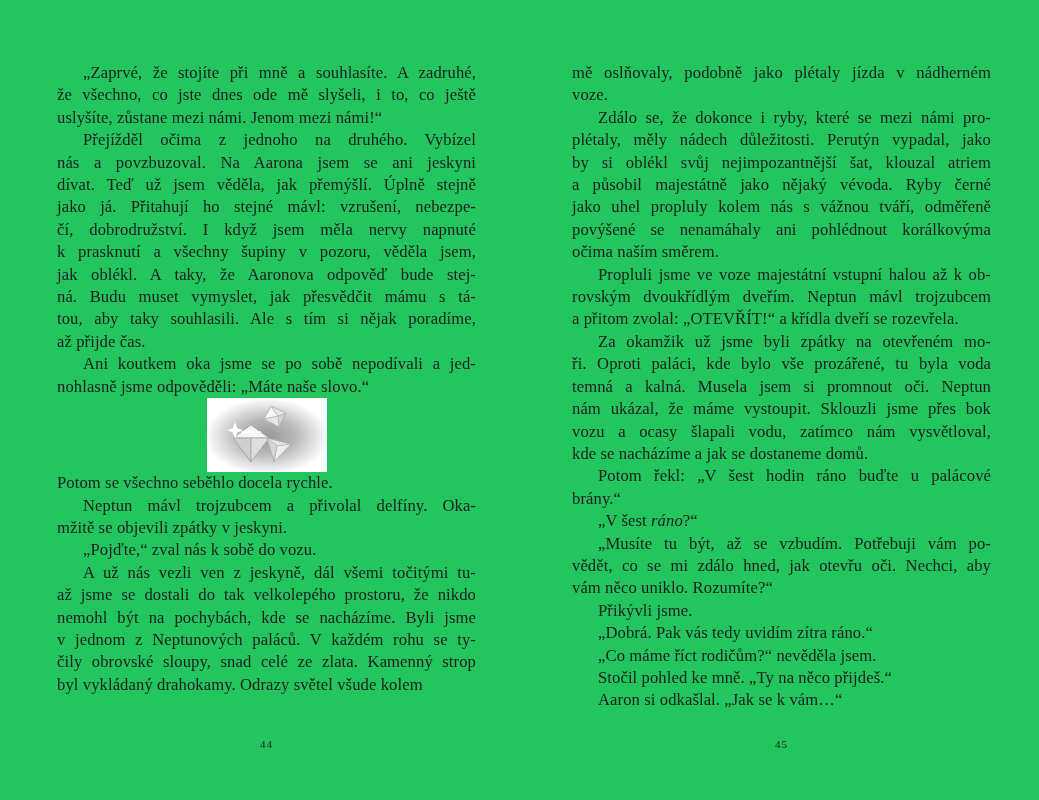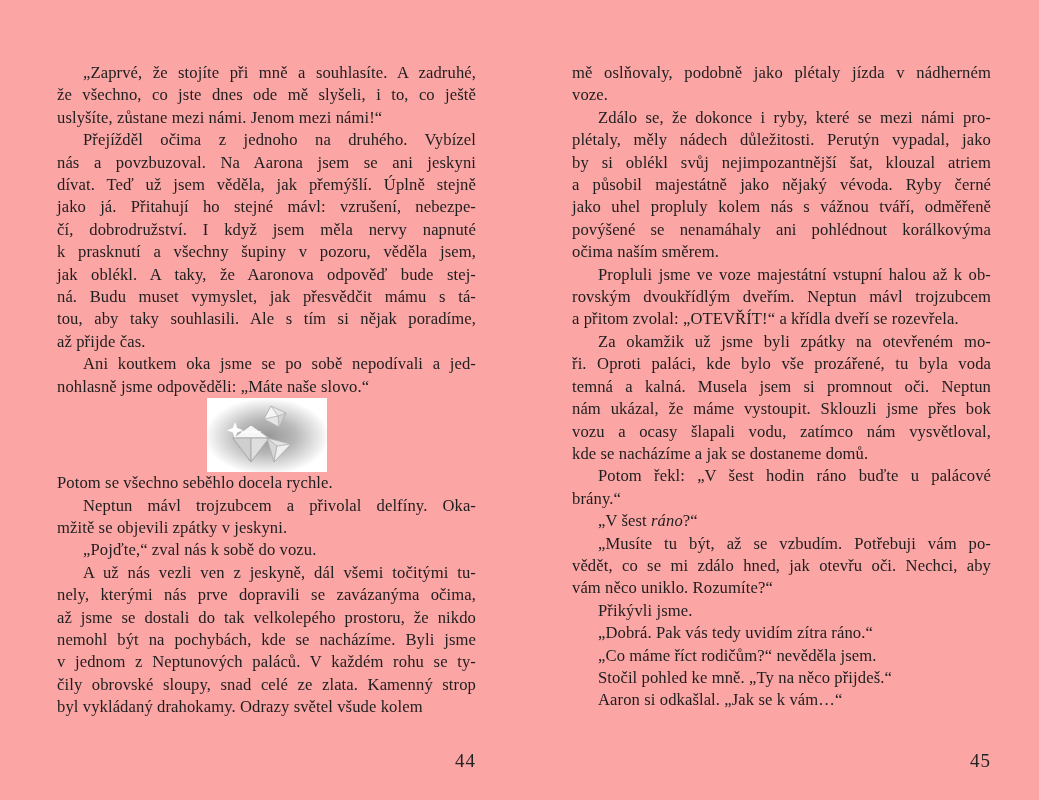--- a/index.html
+++ b/index.html
@@ -11,21 +11,21 @@
     width: 1039px;
     height: 800px;
     font-family: "Liberation Serif", serif;
     color: #1e1e1e;
     overflow: hidden;
   }
   .spread {
     position: relative;
     width: 1039px;
     height: 800px;
-    background: #fca5a5;
+    background: #22c55e;
   }
   .page {
     position: absolute;
     top: 62px;
     width: 419px;
     height: 710px;
   }
   .page--left  { left: 57px;  }
   .page--right { left: 572px; }
 
@@ -52,25 +52,24 @@
     display: flex;
     align-items: center;
     justify-content: center;
   }
 
   .page-number {
     position: absolute;
     top: 676px;
     left: 0;
     width: 100%;
-    text-align: right;
-    font-size: 19px;
+    text-align: center;
+    font-size: 11px;
     letter-spacing: 1px;
     color: #222222;
-    margin-top: 12px;
   }
 </style>
 </head>
 <body>
 
 <div class="spread">
 
   <section class="page page--left">
     <div class="page-text">
         <div>
@@ -134,21 +133,20 @@
         </div>
         <div>
           <div class="line indent"><span>Neptun mávl trojzubcem a přivolal delfíny. Oka-</span></div>
           <div class="line last"><span>mžitě se objevili zpátky v jeskyni.</span></div>
         </div>
         <div>
           <div class="line last indent"><span>„Pojďte,“ zval nás k sobě do vozu.</span></div>
         </div>
         <div>
           <div class="line indent"><span>A už nás vezli ven z jeskyně, dál všemi točitými tu-</span></div>
-          <div class="line"><span>nely, kterými nás prve dopravili se zavázanýma očima,</span></div>
           <div class="line"><span>až jsme se dostali do tak velkolepého prostoru, že nikdo</span></div>
           <div class="line"><span>nemohl být na pochybách, kde se nacházíme. Byli jsme</span></div>
           <div class="line"><span>v jednom z Neptunových paláců. V každém rohu se ty-</span></div>
           <div class="line"><span>čily obrovské sloupy, snad celé ze zlata. Kamenný strop</span></div>
           <div class="line last"><span>byl vykládaný drahokamy. Odrazy světel všude kolem</span></div>
         </div>
       </div>
     <div class="page-number">44</div>
   </section>
 

